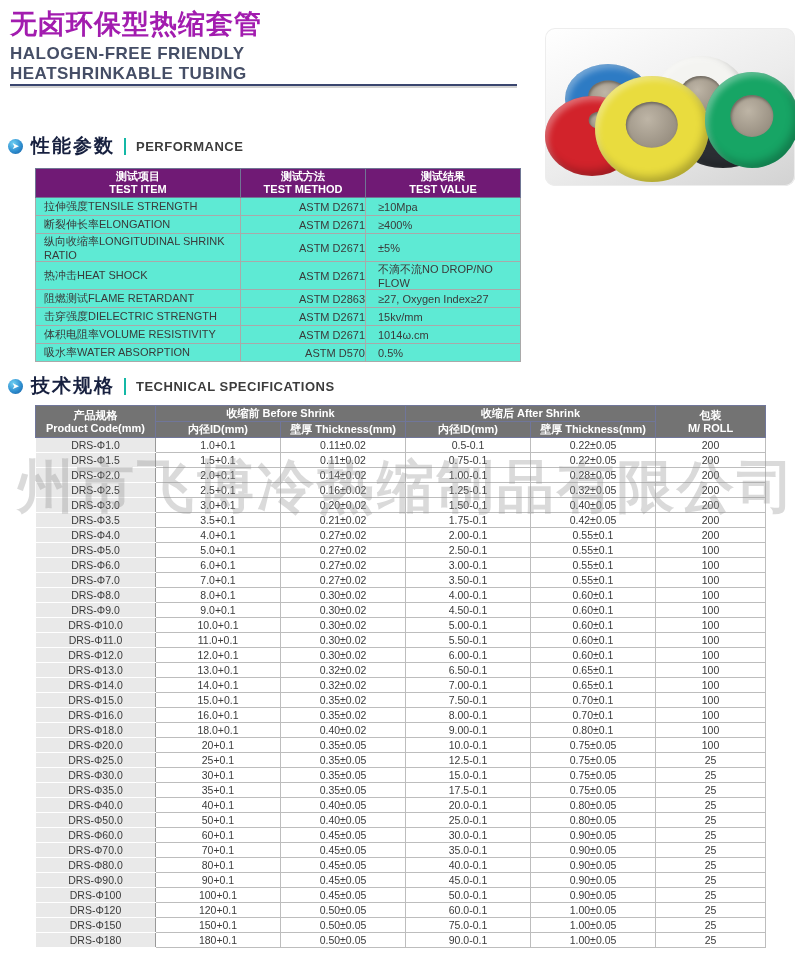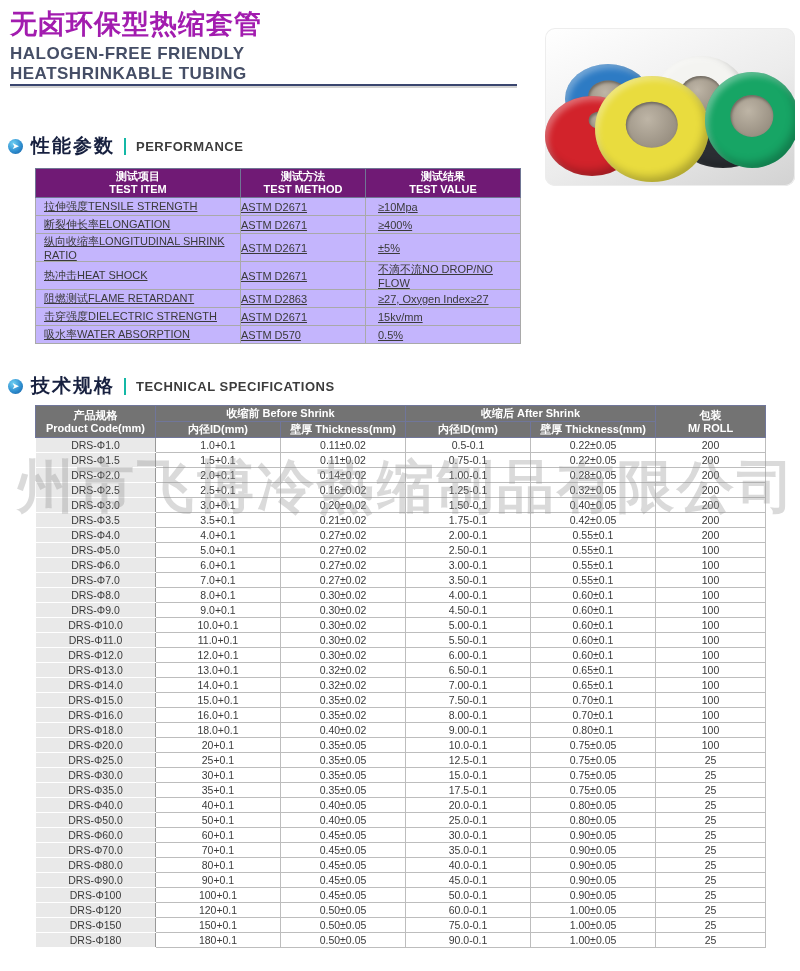--- a/index.html
+++ b/index.html
@@ -63,24 +63,24 @@
   .perf-table {
     position:absolute; left:35px; top:168px; width:485px;
     border-collapse:collapse; font-size:11px; table-layout:fixed;
   }
   .perf-table col.c1 { width:205px; } .perf-table col.c2 { width:125px; } .perf-table col.c3 { width:155px; }
   .perf-table th {
     background:#701a75; color:#fff; font-weight:bold; height:28px;
     font-size:11px; line-height:13px; border:1px solid #707694; padding:0;
   }
   .perf-table td {
-    height:17px; padding:0; border:1px solid #a9a9a9; color:#3a3a3a; background:#c4b5fd;text-decoration:underline;
+    height:17px; padding:0; border:1px solid #a9a9a9; color:#3a3a3a; background:#5eead4;
   }
   .perf-table td.item  { text-align:left; padding-left:8px; }
-  .perf-table td.method{ text-align:left;margin-top:40px; }
+  .perf-table td.method{ text-align:right;margin-top:40px; }
   .perf-table td.value { text-align:left; padding-left:12px; }
 
   
   .spec-wrap { position:absolute; left:35px; top:405px; width:730px; }
   .spec-table {
     width:730px; border-collapse:collapse; font-size:10.5px; table-layout:fixed;
     position:relative; z-index:1;
   }
   .spec-table col.s1 { width:120px; } .spec-table col.s2,.spec-table col.s3,
   .spec-table col.s4,.spec-table col.s5 { width:125px; } .spec-table col.s6 { width:110px; }
@@ -183,20 +183,25 @@
           <td class="item">阻燃测试FLAME RETARDANT</td>
           <td class="method">ASTM D2863</td>
           <td class="value">≥27, Oxygen Index≥27</td>
         </tr>
         <tr>
           <td class="item">击穿强度DIELECTRIC STRENGTH</td>
           <td class="method">ASTM D2671</td>
           <td class="value">15kv/mm</td>
         </tr>
         <tr>
+          <td class="item">体积电阻率VOLUME RESISTIVITY</td>
+          <td class="method">ASTM D2671</td>
+          <td class="value">1014ω.cm</td>
+        </tr>
+        <tr>
           <td class="item">吸水率WATER ABSORPTION</td>
           <td class="method">ASTM D570</td>
           <td class="value">0.5%</td>
         </tr>
       </tbody>
   </table>
 
   <div class="section-header hdr-spec">
     <span class="section-icon">➤</span>
     <span class="section-cn">技术规格</span>

